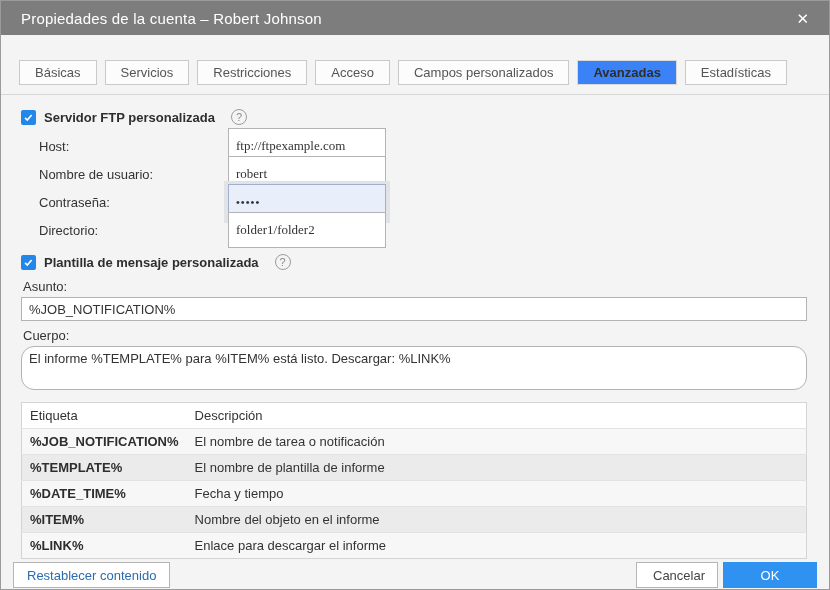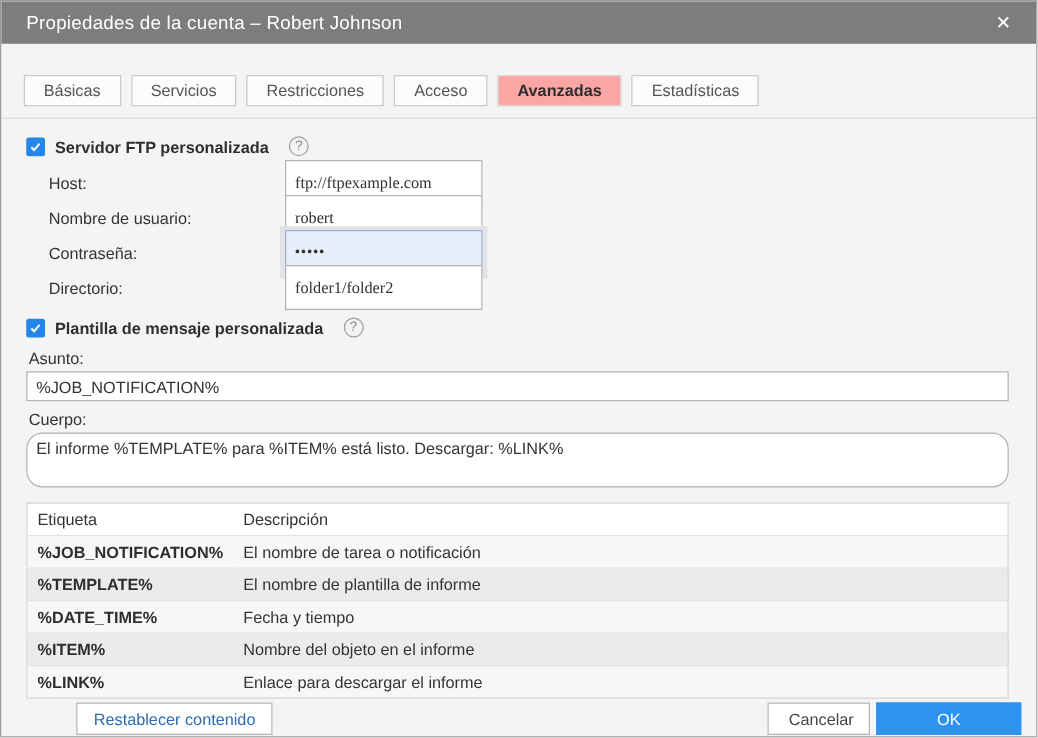--- a/index.html
+++ b/index.html
@@ -33,21 +33,21 @@
     padding: 25px 0 9px 18px;
     border-bottom: 1px solid #d8d8d8;
   }
   .tab {
     background: #fcfcfc; border: 1px solid #c9c9c9;
     color: #555; font-size: 13px;
     padding: 4px 15px; cursor: pointer;
     font-family: "Liberation Sans", sans-serif;
   }
   .tab.active {
-    background: #fca5a5; border-color: #d9d9d9;
+    background: #3b82f6; border-color: #d9d9d9;
     color: #2e2e2e; font-weight: bold;
   }
 
   
   .content { padding: 14px 22px 0 20px; flex: 1 1 auto; }
 
   .checkbox-row { display: flex; align-items: center; gap: 8px; margin-bottom: 9px; }
   .checkbox {
     width: 15px; height: 15px; flex: 0 0 15px;
     background: #2287e8; border-radius: 2px;
@@ -112,43 +112,44 @@
     margin-top: auto; flex: 0 0 auto;
     display: flex; align-items: center;
     padding: 0 12px 8px 12px; height: 40px;
   }
   .btn {
     height: 26px; padding: 0 13px;
     background: #fff; border: 1px solid #b5b5b5;
     font-size: 13px; color: #444; cursor: pointer;
     font-family: "Liberation Sans", sans-serif;
   }
-  .btn.link-blue { color: #2b6bb0; margin-left: 48px; }
+  .btn.link-blue { color: #2b6bb0; }
   .btn-right-group { margin-left: auto; display: flex; gap: 5px; }
   .btn.cancel { width: 82px; padding-left: 16px; }
   .btn.primary {
-    width: 116px; background: #2f91f0; border: 1px solid #2f91f0;
+    width: 94px; background: #2f91f0; border: 1px solid #2f91f0;
     color: #fff;
   }
 </style>
 </head>
 <body>
 
 <div class="dialog">
 
   <div class="titlebar">
     <span class="title">Propiedades de la cuenta – Robert Johnson</span>
     <span class="close">✕</span>
   </div>
 
   <div class="tabbar">
     <button class="tab">Básicas</button>
     <button class="tab">Servicios</button>
     <button class="tab">Restricciones</button>
     <button class="tab">Acceso</button>
+    <button class="tab">Campos personalizados</button>
     <button class="tab active">Avanzadas</button>
     <button class="tab">Estadísticas</button>
   </div>
 
   <div class="content">
 
     <div class="checkbox-row">
       <span class="checkbox">
         <svg viewBox="0 0 16 16">
             <path d="M3 8.5l3.2 3.2 6.4-7.4" stroke="#fff" stroke-width="2.4" fill="none"></path>

